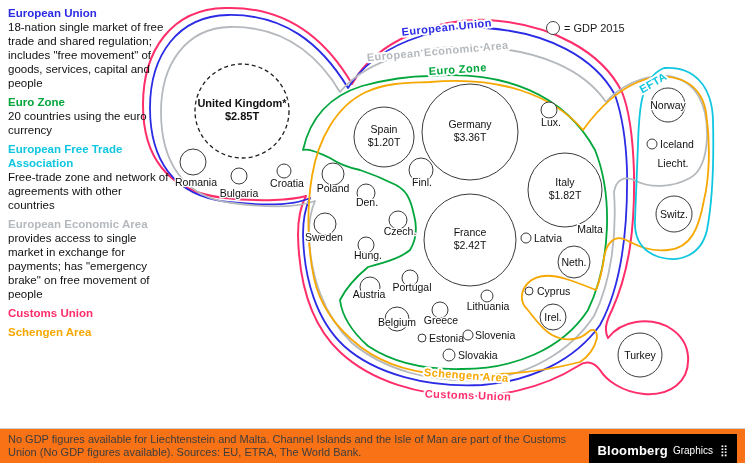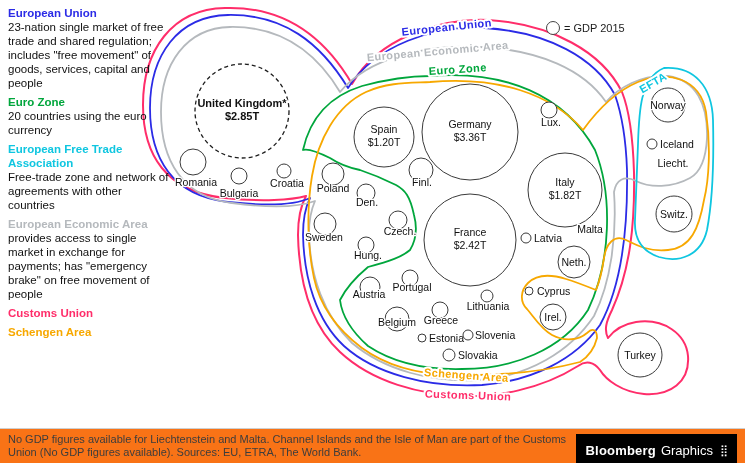--- a/index.html
+++ b/index.html
@@ -8,21 +8,21 @@
   .page{position:relative;width:745px;height:463px;background:#fff}
   .diagram-svg{position:absolute;left:0;top:0}
   .sidebar{position:absolute;left:8px;top:6px;width:161px;z-index:2}
   .legend-sec{margin-bottom:5px;font-size:11.5px;line-height:14px}
   .legend-sec h2,.legend-sec strong{font-size:11.5px;line-height:14px;font-weight:bold}
   .legend-sec p{color:#101010}
   .footer{position:absolute;left:0;bottom:0;width:745px;height:35px;border-top:1px solid #cfcfcf;background:#f97316;display:flex;align-items:flex-start;justify-content:space-between;padding:4px 8px 0 8px;z-index:3}
   .footnote{font-size:11px;line-height:13px;color:#3d3d3d;width:575px}
   .brand{background:#000;color:#fff;height:25px;display:flex;align-items:center;padding:16px 9px;gap:5px;margin-top:1px}
   .brand .b-name{font-weight:bold;font-size:13px;letter-spacing:.2px}
-  .brand .b-suffix{font-size:13px}
+  .brand .b-suffix{font-size:10px}
   .brand .b-icon{font-size:11px;line-height:11px;margin-left:2px}
   svg text{font-family:"Liberation Sans",sans-serif}
   .country-circle{fill:#fff;stroke:#3a3a3a;stroke-width:1}
   .country-circle.dashed{stroke:#1d1d1d;stroke-dasharray:4 3;stroke-width:1.3}
   .country-label{font-size:10.5px;fill:#101010;text-anchor:middle;paint-order:stroke;stroke:#fff;stroke-width:2.5px;stroke-linejoin:round}
   .country-label.bold{font-weight:bold;font-size:11px}
   .zone-path{fill:none;stroke-width:1.8;stroke-linecap:round;stroke-linejoin:round}
   .zone-label{font-size:11px;font-weight:bold;letter-spacing:.4px;text-anchor:middle;paint-order:stroke;stroke:#fff;stroke-width:4px;stroke-linejoin:round}
   .gdp-key-text{font-size:11px;fill:#1c1c1c;paint-order:stroke;stroke:#fff;stroke-width:3px}
   .gdp-key-circle{fill:#fff;stroke:#444;stroke-width:1}
@@ -183,21 +183,21 @@
       </g>
     <g>
       <circle class="gdp-key-circle" cx="553" cy="28" r="6.5"></circle>
       <text class="gdp-key-text" x="564" y="32">= GDP 2015</text>
     </g>
   </svg>
 
   <aside class="sidebar">
     <section class="legend-sec">
       <h2 style="color: rgb(43, 43, 230);">European Union</h2>
-      <p>23-nation single market of free trade and shared regulation; includes "free movement" of goods, services, capital and people</p>
+      <p>18-nation single market of free trade and shared regulation; includes "free movement" of goods, services, capital and people</p>
     </section>
     <section class="legend-sec">
       <h2 style="color: rgb(0, 166, 60);">Euro Zone</h2>
       <p>20 countries using the euro currency</p>
     </section>
     <section class="legend-sec">
       <h2 style="color: rgb(15, 198, 224);">European Free Trade Association</h2>
       <p>Free-trade zone and network of agreements with other countries</p>
     </section>
     <section class="legend-sec">

